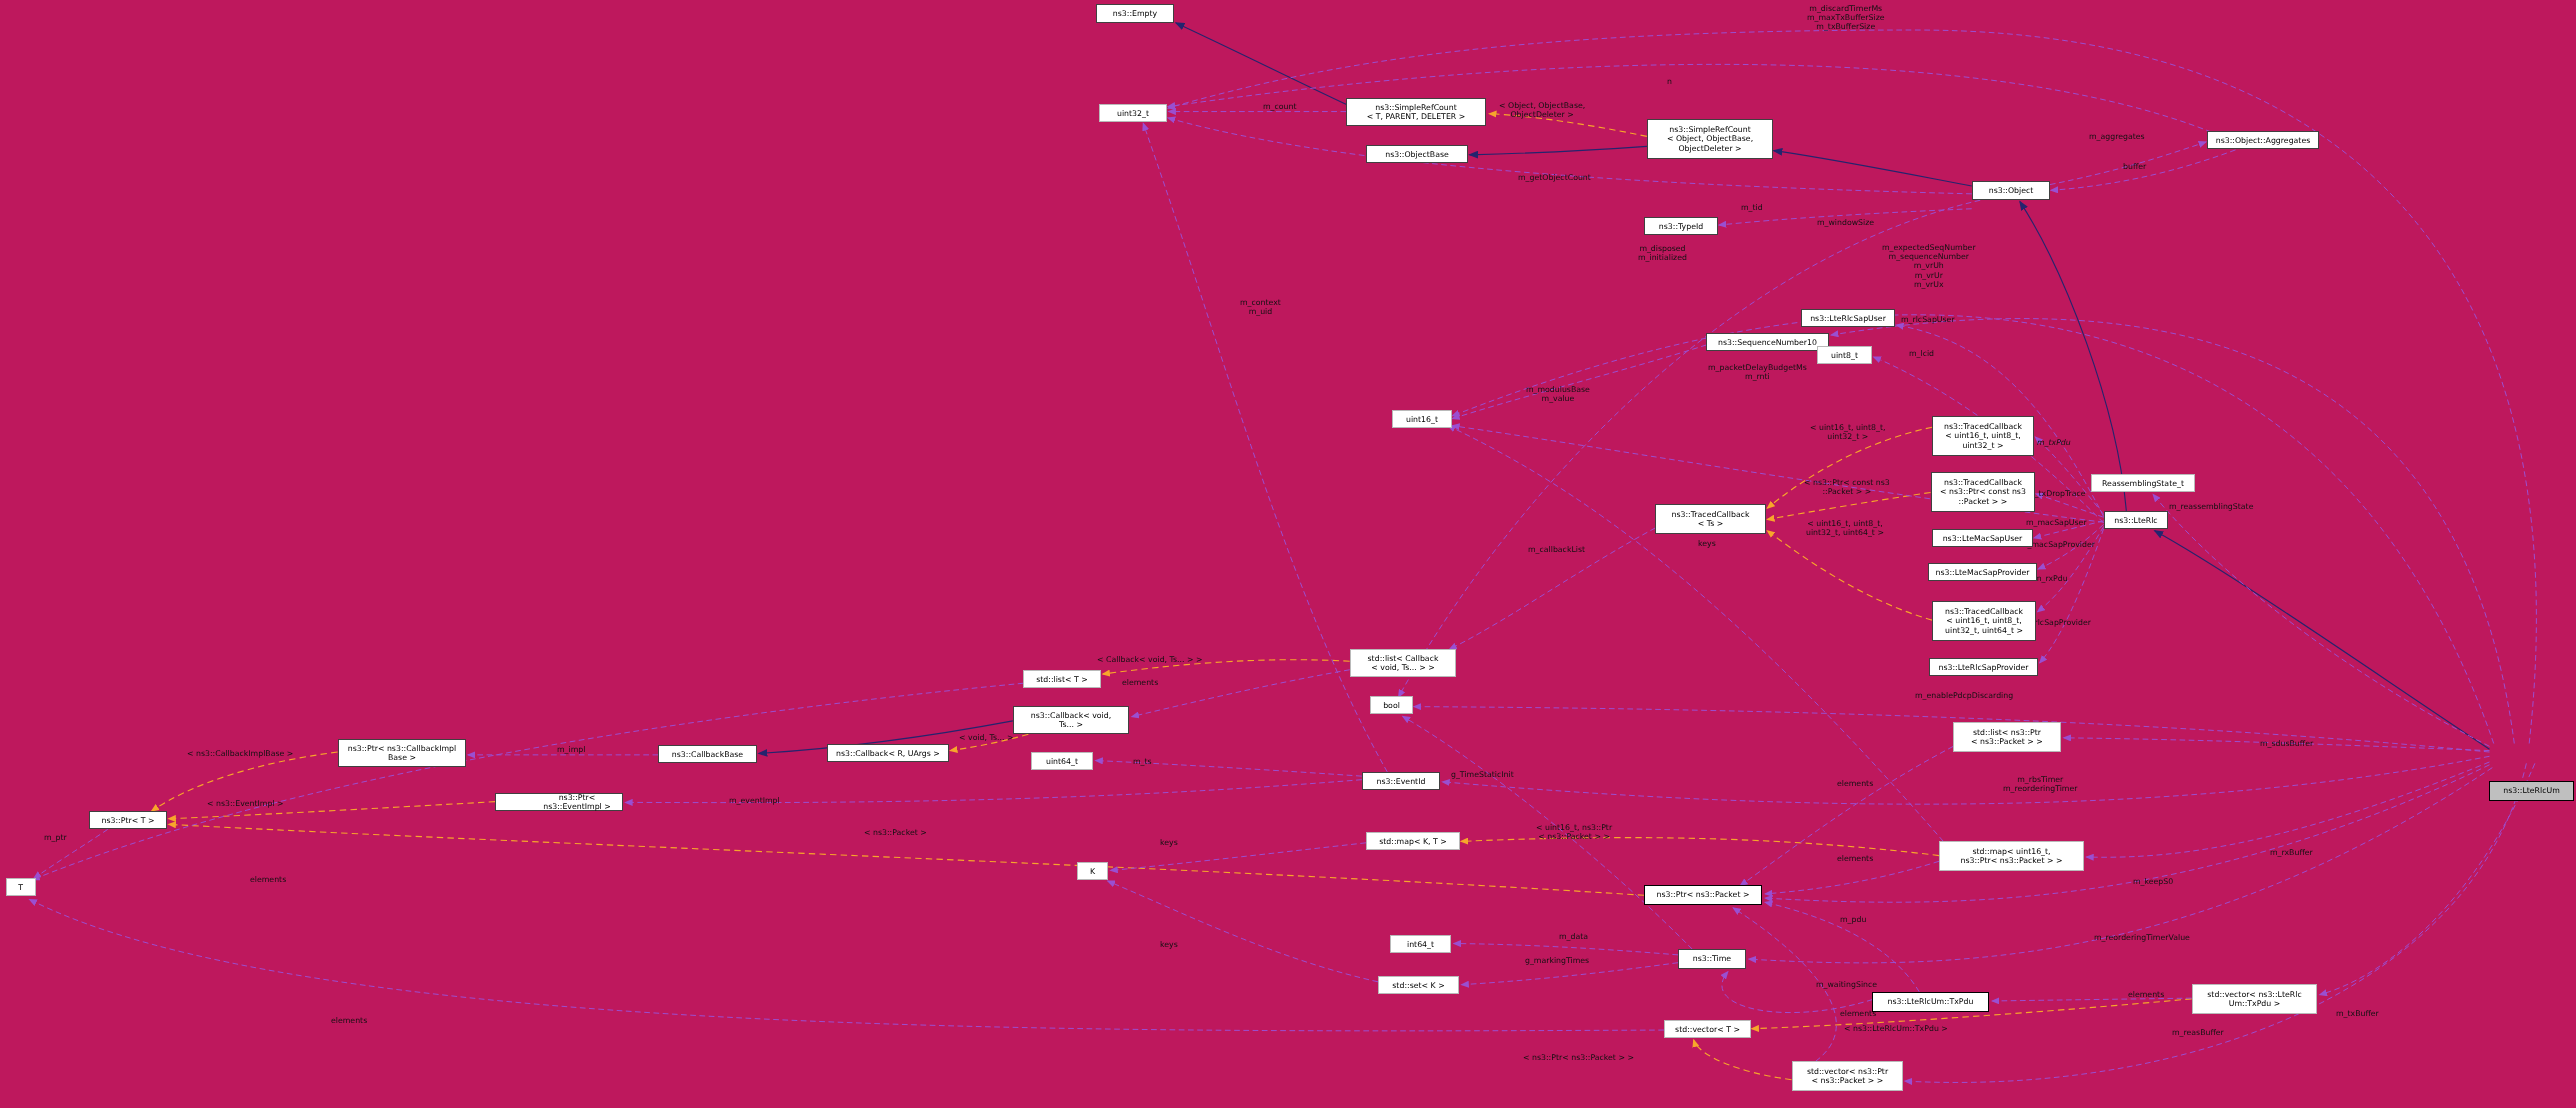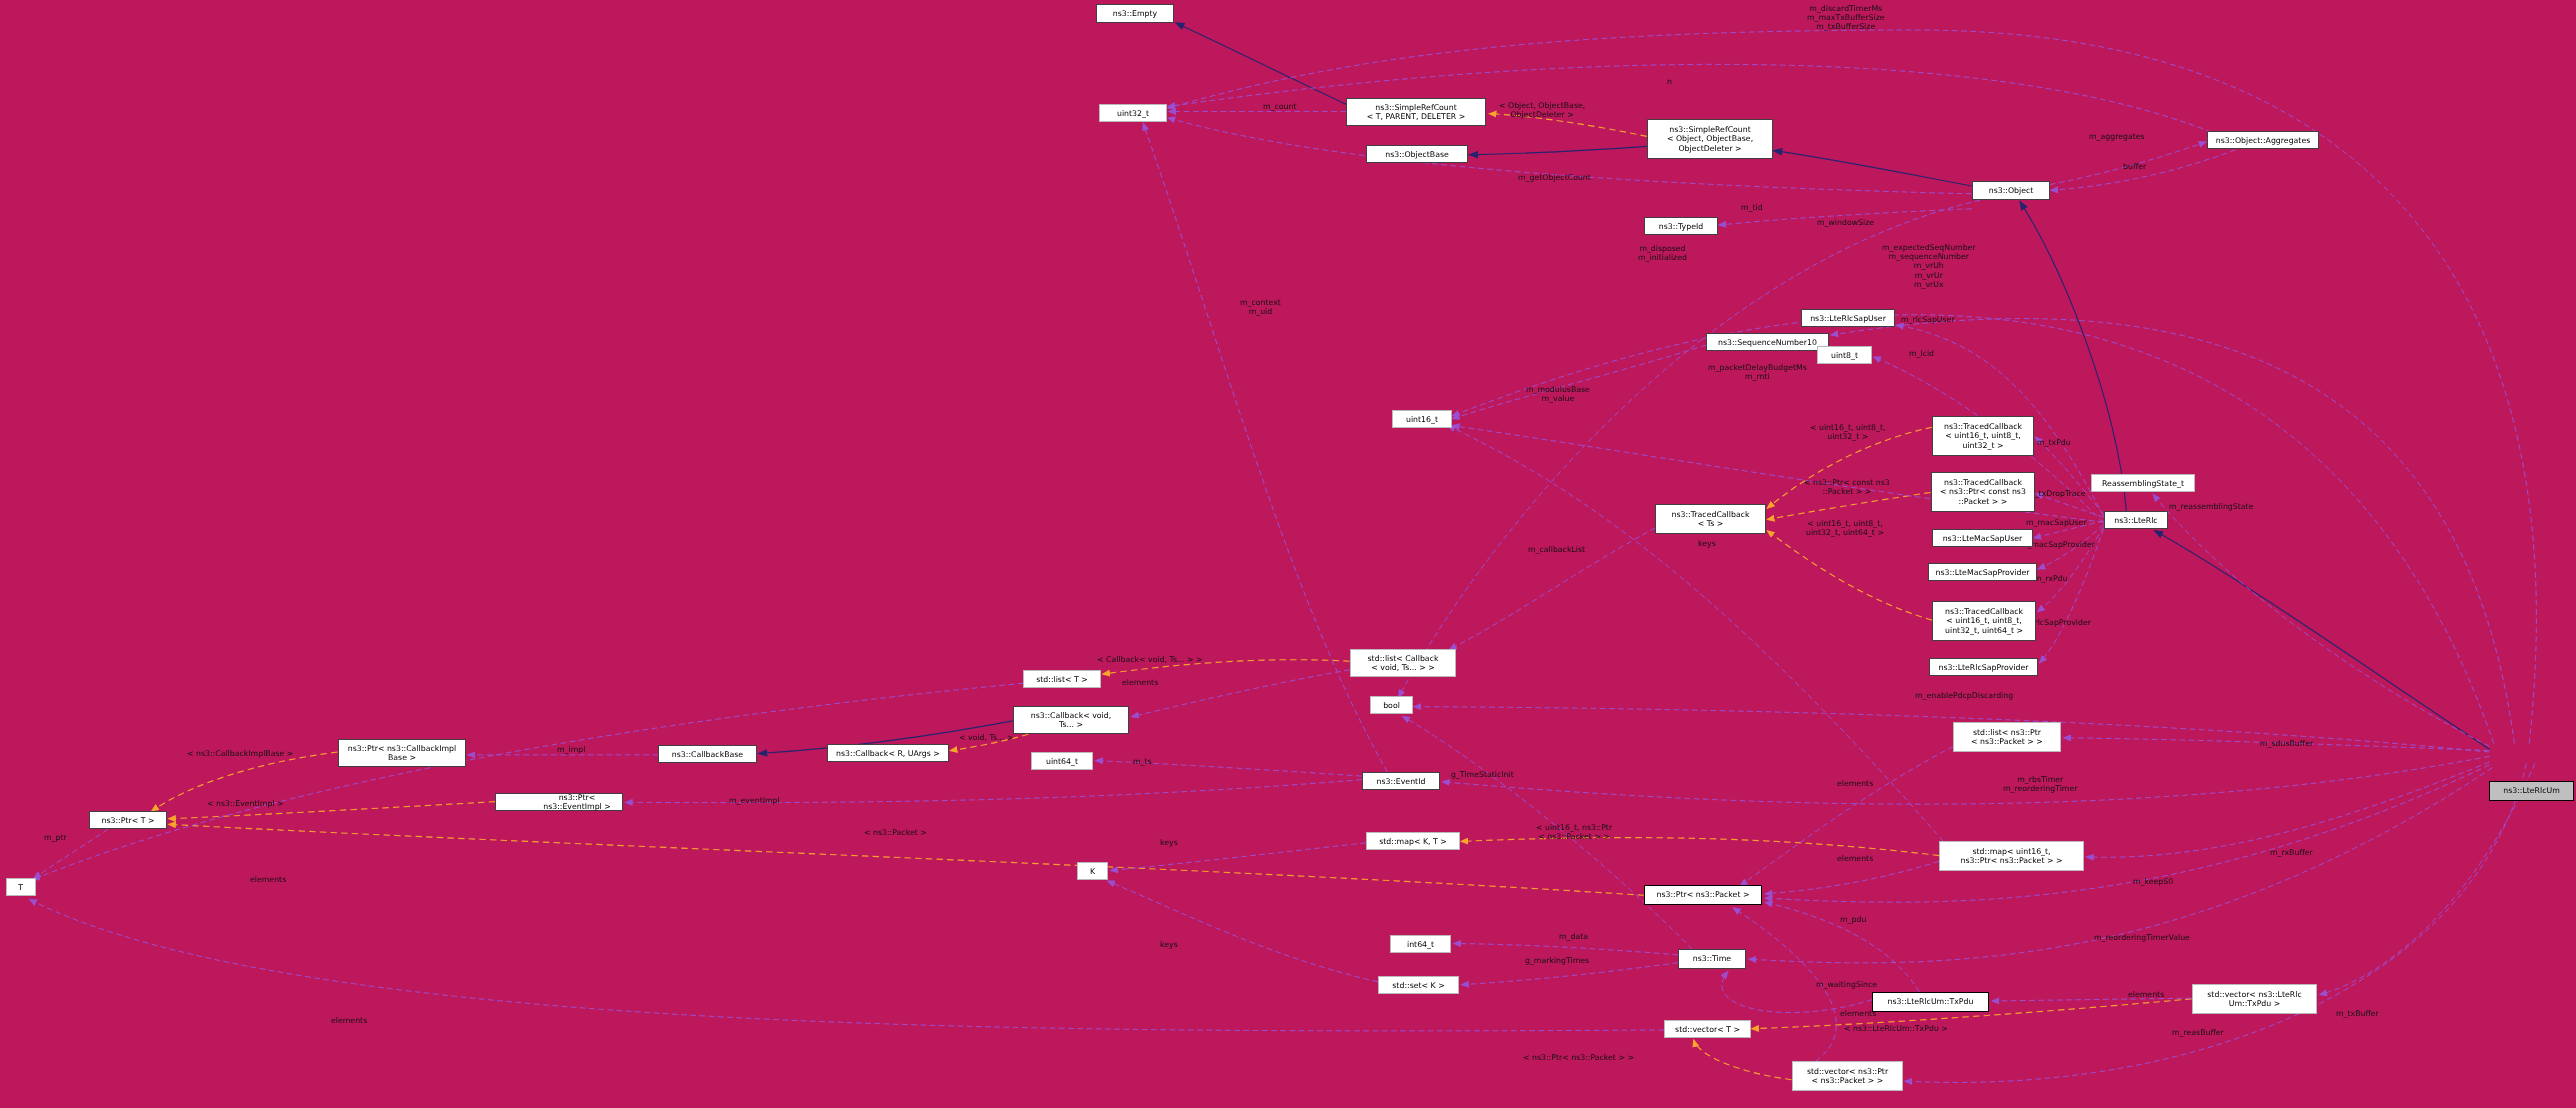--- a/index.html
+++ b/index.html
@@ -195,21 +195,21 @@
       <div class="elabel" style="left: 1708px; top: 363px;">m_packetDelayBudgetMs
 m_rnti</div>
       <div class="elabel" style="left: 1901px; top: 315px;">m_rlcSapUser</div>
       <div class="elabel" style="left: 1909px; top: 349px;">m_lcid</div>
       <div class="elabel" style="left: 1810px; top: 423px;">&lt; uint16_t, uint8_t,
 uint32_t &gt;</div>
       <div class="elabel" style="left: 1804px; top: 478px;">&lt; ns3::Ptr&lt; const ns3
 ::Packet &gt; &gt;</div>
       <div class="elabel" style="left: 1806px; top: 519px;">&lt; uint16_t, uint8_t,
 uint32_t, uint64_t &gt;</div>
-      <div class="elabel" style="left: 2037px; top: 438px;">m_txPdu</div>
+      <div class="elabel" style="left: 2037px; top: 438px; font-style: italic;">m_txPdu</div>
       <div class="elabel" style="left: 2027px; top: 489px;">m_txDropTrace</div>
       <div class="elabel" style="left: 2026px; top: 518px;">m_macSapUser</div>
       <div class="elabel" style="left: 2020px; top: 540px;">m_macSapProvider</div>
       <div class="elabel" style="left: 2034px; top: 574px;">m_rxPdu</div>
       <div class="elabel" style="left: 2023px; top: 618px;">m_rlcSapProvider</div>
       <div class="elabel" style="left: 2169px; top: 502px;">m_reassemblingState</div>
       <div class="elabel" style="left: 1698px; top: 539px;">keys</div>
       <div class="elabel" style="left: 1528px; top: 545px;">m_callbackList</div>
       <div class="elabel" style="left: 1499px; top: 101px;">&lt; Object, ObjectBase,
 ObjectDeleter &gt;</div>

